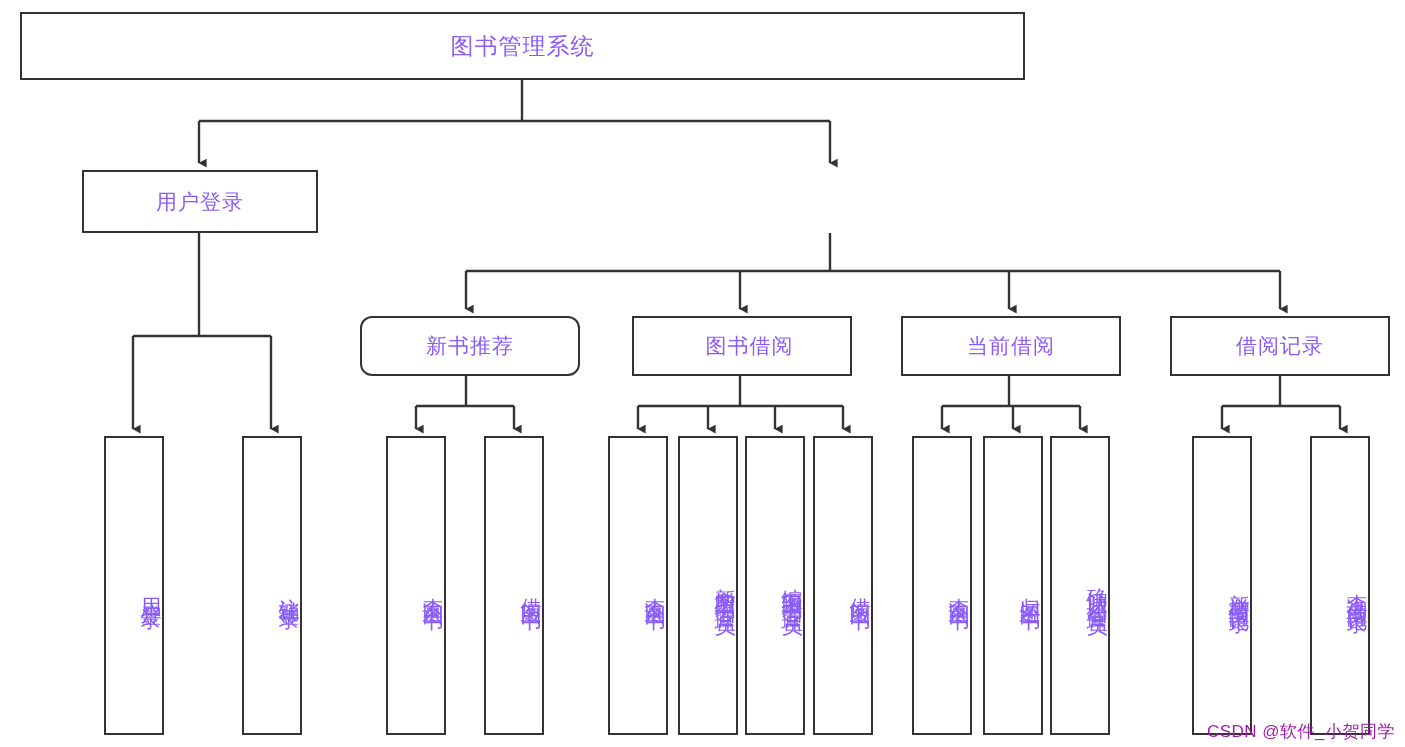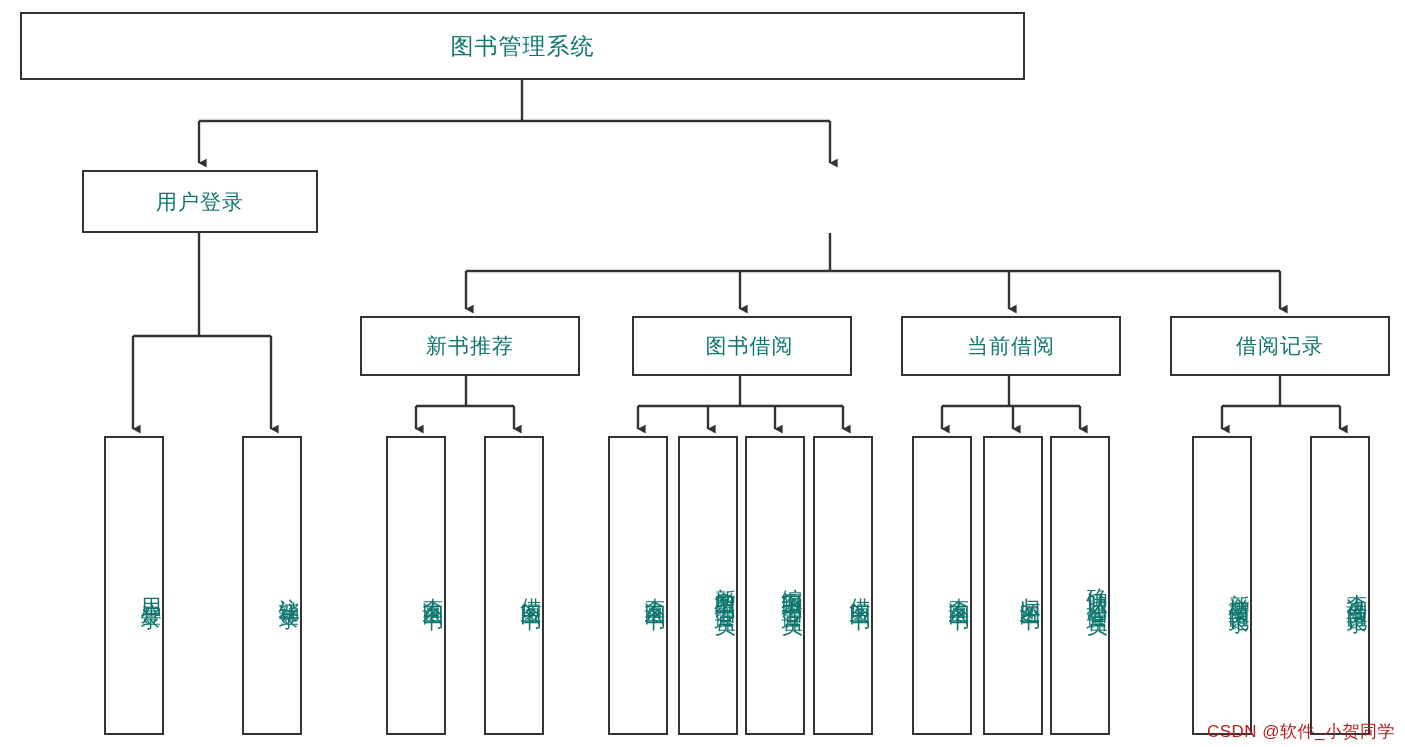--- a/index.html
+++ b/index.html
@@ -28,21 +28,21 @@
     pointer-events: none;
   }
   .node {
     position: absolute;
     box-sizing: border-box;
     border: 2px solid #333333;
     background: #ffffff;
     display: flex;
     align-items: center;
     justify-content: center;
-    color: #0f766e;
+    color: #8b5cf6;
   }
   .node.horiz {
     font-size: 21px;
     letter-spacing: 1px;
   }
   .node.vert {
     writing-mode: vertical-rl;
     text-orientation: upright;
     font-size: 21px;
     letter-spacing: 4px;
@@ -57,21 +57,21 @@
     line-height: 1.0;
   }
   .node.root {
     font-size: 23px;
   }
   .watermark {
     position: absolute;
     right: 10px;
     bottom: 4px;
     font-size: 17px;
-    color: #b91c1c;
+    color: #a21caf;
     white-space: nowrap;
     letter-spacing: 0.5px;
   }
 </style>
 </head>
 <body>
 
 <div id="canvas">
 
   <svg id="wires" viewBox="0 0 1405 747" xmlns="http://www.w3.org/2000/svg">
@@ -128,21 +128,21 @@
   </svg>
 
   <div class="node horiz root" style="left:20px; top:12px; width:1005px; height:68px;">
     <span>图书管理系统</span>
   </div>
 
   <div class="node horiz" style="left:82px; top:170px; width:236px; height:63px;">
     <span>用户登录</span>
   </div>
 
-  <div class="node horiz" style="left:360px; top:316px; width:220px; height:60px;">
+  <div class="node horiz" style="left:360px; top:316px; width:220px; height:60px;border-radius:12px;">
     <span>新书推荐</span>
   </div>
   <div class="node horiz" style="left:632px; top:316px; width:220px; height:60px;padding-left:15px;">
     <span>图书借阅</span>
   </div>
   <div class="node horiz" style="left:1170px; top:316px; width:220px; height:60px;">
     <span>借阅记录</span>
   </div>
   <div class="node horiz" style="left:901px; top:316px; width:220px; height:60px;">
     <span>当前借阅</span>

